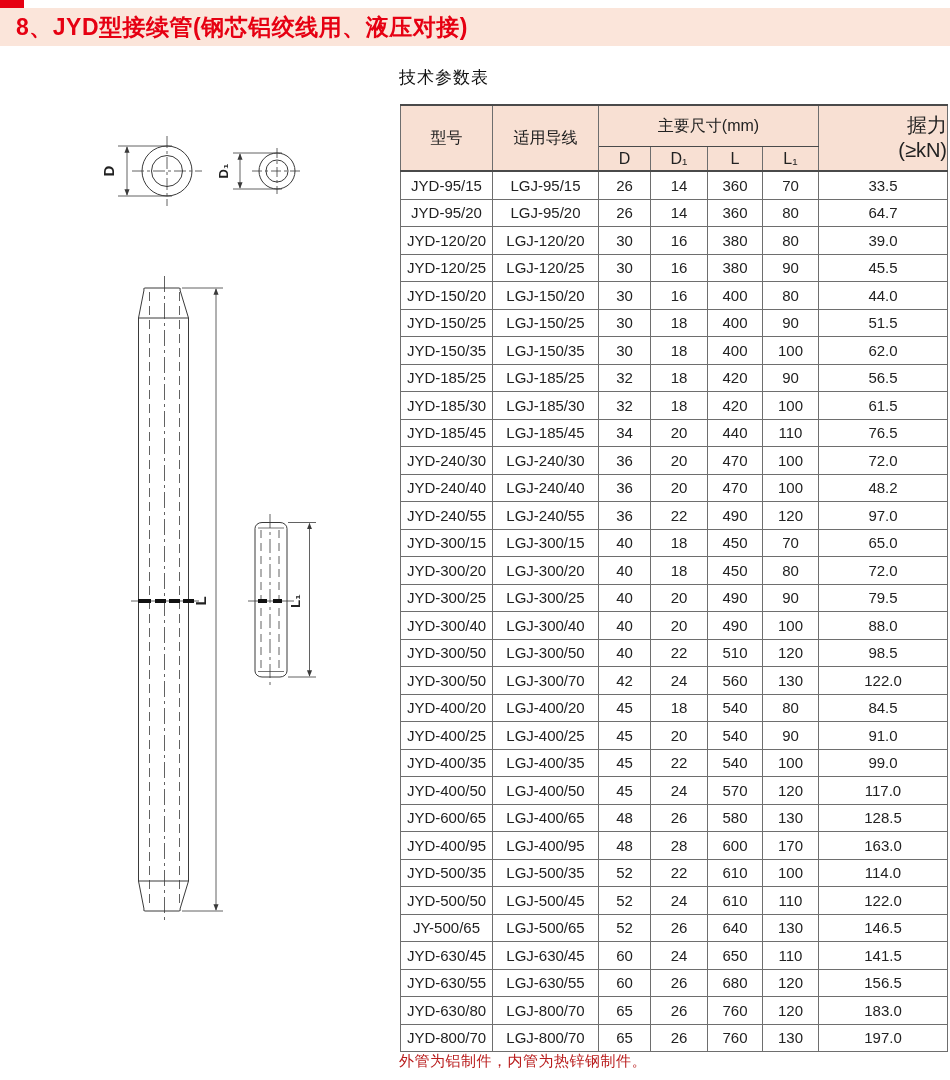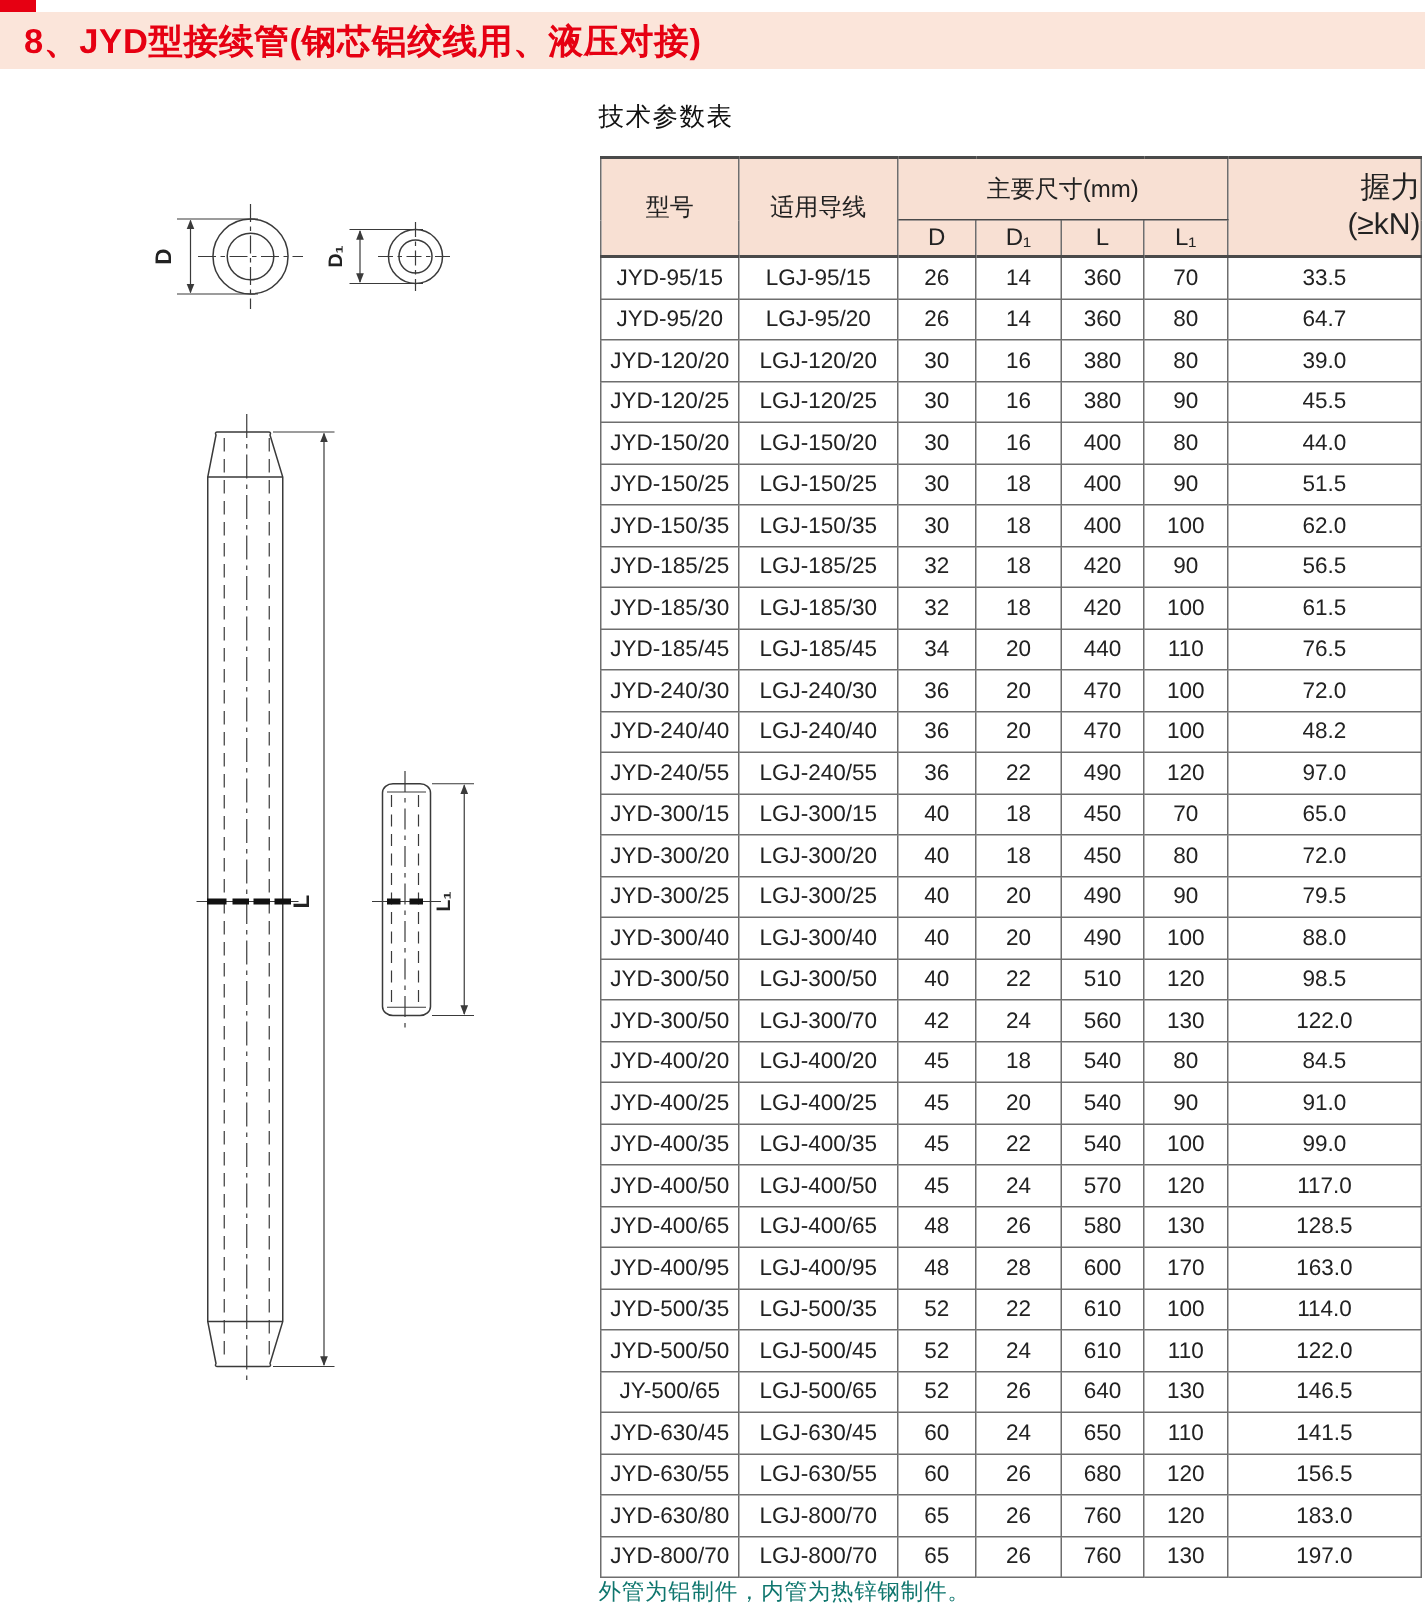--- a/index.html
+++ b/index.html
@@ -29,21 +29,21 @@
   }
   .spec-table thead th{
     background:#f8e0d3;font-weight:normal;font-size:16px;border-bottom-color:#4a4a4a;
   }
   .spec-table thead tr:first-child th{height:40px;border-top:2px solid #4a4a4a;}
   .spec-table thead tr:last-child th{height:23px;border-bottom:2px solid #4a4a4a;}
   .spec-table thead th[rowspan]{border-bottom:2px solid #4a4a4a;}
   .spec-table tbody td{height:26.5px;font-size:15px;background:#ffffff;}
   .grip-head{line-height:1.25;font-size:20px;text-align:right;}
   .footnote{
-    position:absolute;left:399px;top:1052px;font-size:15px;color:#0f766e;letter-spacing:0.5px;font-family:Liberation Mono, monospace;
+    position:absolute;left:399px;top:1052px;font-size:15px;color:#b91c1c;letter-spacing:0.5px;font-family:Liberation Mono, monospace;
   }
 </style>
 </head>
 <body>
 
 <div class="page">
 
   <div class="corner-marker"></div>
 
   <div class="title-band">
@@ -333,21 +333,21 @@
         <tr>
           <td>JYD-400/50</td>
           <td>LGJ-400/50</td>
           <td>45</td>
           <td>24</td>
           <td>570</td>
           <td>120</td>
           <td>117.0</td>
         </tr>
         <tr>
-          <td>JYD-400/65</td>
+          <td>JYD-600/65</td>
           <td>LGJ-400/65</td>
           <td>48</td>
           <td>26</td>
           <td>580</td>
           <td>130</td>
           <td>128.5</td>
         </tr>
         <tr>
           <td>JYD-400/95</td>
           <td>LGJ-400/95</td>

